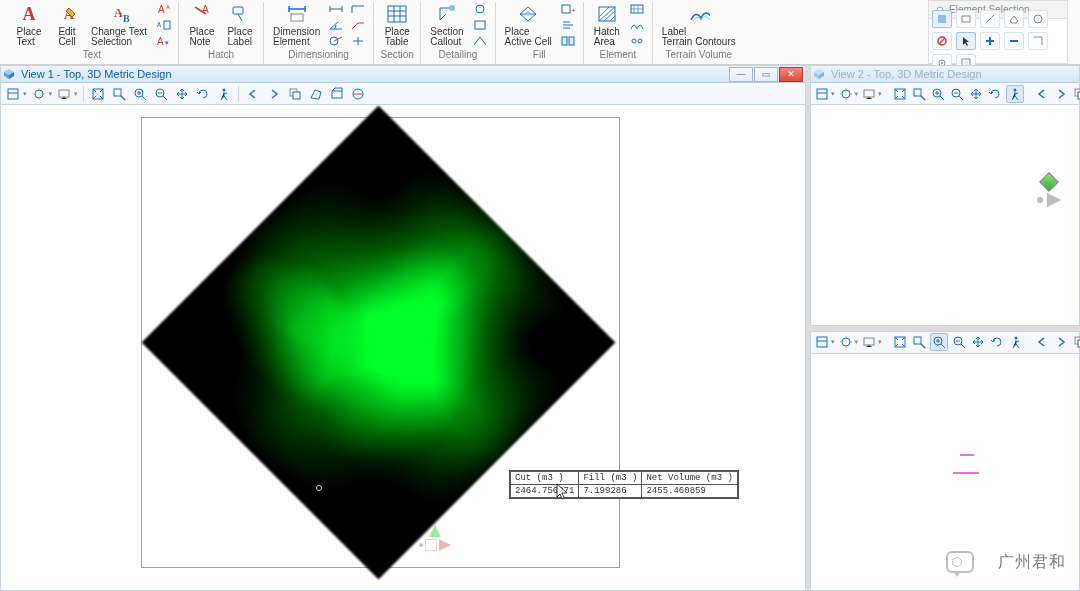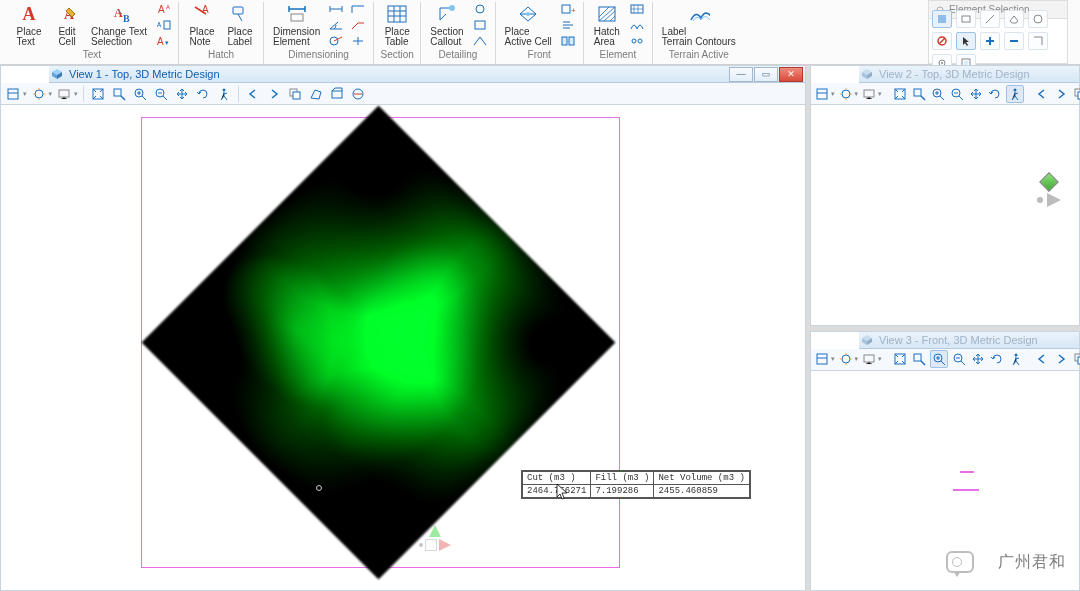--- a/index.html
+++ b/index.html
@@ -45,21 +45,21 @@
   .pal-body .pi.accent{background:#e8f1fb;border-color:#9ec2e6;}
   .pal-body .pi.stop{color:var(--icon-red);}
 
   
   .workspace{position:relative;display:flex;height:526px;}
   .left{flex:1;display:flex;flex-direction:column;border-right:4px solid #dcdcdc;}
   .right{width:270px;display:flex;flex-direction:column;}
 
   
   .viewwin{display:flex;flex-direction:column;flex:1;background:#fff;border:1px solid var(--toolbar-border);}
-  .titlebar{height:17px;background:linear-gradient(var(--title-bar-grad-a),var(--title-bar-grad-b));display:flex;align-items:center;padding:7px 2px;gap:6px;border-bottom:1px solid #b7cbe0;margin-left:48px;}
+  .titlebar{height:17px;background:linear-gradient(var(--title-bar-grad-a),var(--title-bar-grad-b));display:flex;align-items:center;padding:7px 2px;gap:6px;border-bottom:1px solid #b7cbe0;}
   .titlebar .cube{width:12px;height:12px;}
   .titlebar .t{color:var(--title-blue);font-size:11px;flex:1;white-space:nowrap;}
   .titlebar.dim .t{color:#9fb3c7;}
   .winbtns{display:flex;gap:1px;}
   .winbtn{width:24px;height:15px;border:1px solid #a7b9cc;background:linear-gradient(#f7fbff,#e4eef8);display:flex;align-items:center;justify-content:center;cursor:pointer;font-size:9px;color:#546d86;}
   .winbtn.close{background:linear-gradient(#f08a7c,#d94b3c);border-color:#b53a2d;color:#fff;}
 
   .vtoolbar{height:22px;background:var(--toolbar-bg);border-bottom:1px solid var(--toolbar-border);display:flex;align-items:center;padding:0 3px;gap:3px;}
   .vtoolbar .vb{width:18px;height:18px;border:0;display:flex;align-items:center;justify-content:center;cursor:pointer;border-radius:2px;}
   .vtoolbar .vb.sel{background:#dfe9f5;border:1px solid #9ec2e6;}
@@ -332,21 +332,21 @@
             </svg>
           </span>
         <span class="mi">
             <svg width="16" height="12">
               <rect x="2" y="2" width="5" height="8" fill="#d8ecfb" stroke="#1a6fc0"></rect>
               <rect x="9" y="2" width="5" height="8" fill="#d8ecfb" stroke="#1a6fc0"></rect>
             </svg>
           </span>
       </div>
     </div>
-    <div class="glabel">Front</div>
+    <div class="glabel">Fill</div>
   </div>
 
   <div class="rgroup">
     <div class="btnrow">
       <div class="bigbtn">
         <span class="ic">
             <svg width="22" height="20">
               <rect x="3" y="3" width="16" height="14" fill="none" stroke="#1a6fc0"></rect>
               <path d="M3 13 L13 3 M3 17 L19 3 M8 17 L19 7 M14 17 L19 12" stroke="#1a6fc0" stroke-width="0.8"></path>
             </svg>
@@ -383,21 +383,21 @@
         <span class="ic">
             <svg width="26" height="20">
               <path d="M3 16 Q8 6 13 14 Q18 4 24 14" stroke="#1a6fc0" fill="none" stroke-width="1.5"></path>
               <path d="M5 17 Q9 10 13 16 Q17 9 22 16" stroke="#7fc7f0" fill="none"></path>
             </svg>
           </span>
         <span class="lbl">Label
 Terrain Contours</span>
       </div>
     </div>
-    <div class="glabel">Terrain Active</div>
+    <div class="glabel">Terrain Volume</div>
   </div>
 
   <div class="palette">
     <div class="pal-title">
       <svg width="10" height="10">
           <circle cx="5" cy="5" r="3" fill="none" stroke="#aaa"></circle>
         </svg>
       <span>Element Selection</span>
     </div>
     <div class="pal-body">
@@ -595,21 +595,21 @@
           <div style="display:flex;flex-direction:column;align-items:center;gap:2px;">
             <div class="arrow-up"></div>
             <div style="display:flex;gap:2px;align-items:center;">
                 <div class="dot"></div>
                 <div class="box"></div>
                 <div class="arrow-rt"></div>
               </div>
           </div>
         </div>
 
-        <div class="dtable" style="left:520px;top:365px;">
+        <div class="dtable" style="left:508px;top:365px;">
           <table>
             <tbody>
                 <tr>
               <td>Cut (m3 )</td>
               <td>Fill (m3 )</td>
               <td>Net Volume (m3 )</td>
             </tr>
             <tr>
               <td>2464.756271</td>
               <td>7.199286</td>
@@ -734,28 +734,20 @@
           <div class="c"></div>
           <div class="row">
               <div class="dot2"></div>
               <div class="ar"></div>
             </div>
         </div>
       </div>
     </div>
     <div class="splitter-h"></div>
     <div class="viewwin" style="flex:1;">
-      <div class="titlebar dim">
-        <svg class="cube" viewBox="0 0 12 12">
-            <path d="M6 1 L11 4 L6 7 L1 4 Z" fill="#c8ddee"></path>
-            <path d="M1 4 L6 7 L6 11 L1 8 Z" fill="#a7c4dc"></path>
-            <path d="M11 4 L6 7 L6 11 L11 8 Z" fill="#8eb0cc"></path>
-          </svg>
-        <span class="t">View 3 - Front, 3D Metric Design</span>
-      </div>
       <div class="vtoolbar" id="tb3">
           <span class="vb">
             <svg width="16" height="16">
               <rect x="3" y="3" width="10" height="10" fill="none" stroke="#1a6fc0"></rect>
               <path d="M3 7 H13" stroke="#1a6fc0"></path>
             </svg>
           </span>
           <span style="font-size: 7px; color: rgb(136, 136, 136); margin-left: -2px;">▾</span>
           <span class="vb">
             <svg width="16" height="16">

